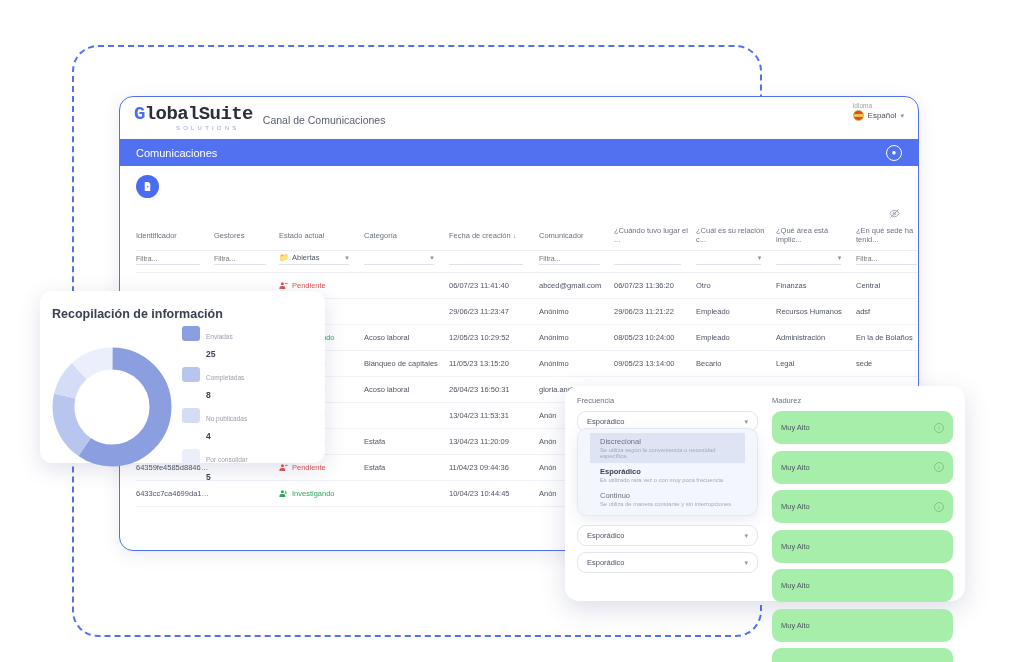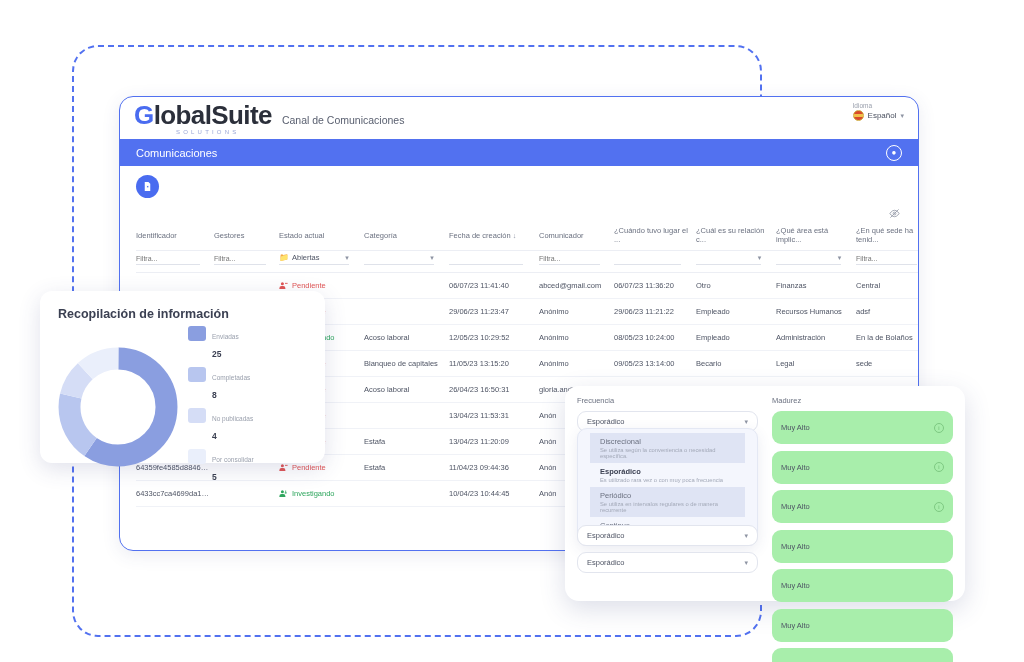--- a/index.html
+++ b/index.html
@@ -22,21 +22,21 @@
     background:#ffffff;border:1.5px solid #5271f0;border-radius:14px;
     box-sizing:border-box;overflow:hidden;z-index:2;
     box-shadow:0 4px 18px rgba(60,70,130,.10);
   }
   
   .brand-row{
     height:42px;display:flex;align-items:center;padding:0 14px;
     position:relative;
   }
   .brand-logo{display:flex;flex-direction:column;line-height:1;}
-  .brand-main{font-size:26px;font-weight:bold;letter-spacing:-.6px;color:#2b2f3a;}
+  .brand-main{font-size:19px;font-weight:bold;letter-spacing:-.6px;color:#2b2f3a;font-family:Liberation Mono, monospace;}
   .brand-main .g-accent{color:#4a6cf0;}
   .brand-sub{font-size:6px;letter-spacing:3.2px;color:#9aa6d6;margin-top:1px;margin-left:42px;}
   .brand-app{font-size:10.5px;color:#5a6070;margin-left:10px;margin-top:3px;}
   .lang-box{position:absolute;right:14px;top:5px;text-align:left;}
   .lang-label{font-size:6.5px;color:#9aa0ad;margin-bottom:1px;}
   .lang-pick{display:flex;align-items:center;gap:4px;font-size:8px;color:#4b5160;}
   .flag{width:9px;height:9px;border-radius:50%;
         background:linear-gradient(#d94a2b 0 30%,#f2c14a 30% 70%,#d94a2b 70% 100%);
         display:inline-block;border:.5px solid #cfa93e;}
   .caret{font-size:7px;color:#8e94a3;}
@@ -83,21 +83,21 @@
   .folder-ic{color:#6b7180;font-size:8px;margin-right:3px;}
   .sort-ic{font-size:7px;color:#8a90a0;}
   .st{display:flex;align-items:center;gap:4px;}
   .st.pend{color:#e05555;}
   .st.inv{color:#2fa65e;}
   .ident{color:#4a6cf0;font-size:7px;}
   
   #donut-card{
     position:absolute;left:40px;top:291px;width:285px;height:172px;
     background:#fff;border-radius:12px;z-index:5;
-    box-shadow:0 6px 22px rgba(60,70,130,.16);padding:12px 14px;box-sizing:border-box;
+    box-shadow:0 6px 22px rgba(60,70,130,.16);padding:12px 8px;box-sizing:border-box;
   }
   .donut-title{font-size:12.5px;font-weight:bold;color:#3b4052;margin:4px 0 0 4px;}
   .donut-body{display:flex;align-items:center;margin-top:4px;}
   .donut-legend{margin-left:6px;}
   .leg-item{display:flex;gap:6px;margin-bottom:5px;align-items:flex-start;}
   .leg-sw{width:18px;height:15px;border-radius:3px;flex:none;margin-top:1px;}
   .leg-txt{font-size:6.5px;color:#9aa0ad;line-height:1.25;}
   .leg-val{font-size:8.5px;font-weight:bold;color:#3b4052;}
   
   #float-panel{
@@ -476,24 +476,20 @@
     </div>
     <div class="fp-menu" id="fp-menu">
         <div class="fp-opt alt">
           <div class="fp-opt-t">Discrecional</div>
           <div class="fp-opt-d">Se utiliza según la conveniencia o necesidad específica.</div>
         </div>
         <div class="fp-opt sel">
           <div class="fp-opt-t">Esporádico</div>
           <div class="fp-opt-d">Es utilizado rara vez o con muy poca frecuencia</div>
         </div>
-        <div class="fp-opt alt">
-          <div class="fp-opt-t">Periódico</div>
-          <div class="fp-opt-d">Se utiliza en intervalos regulares o de manera recurrente</div>
-        </div>
         <div class="fp-opt">
           <div class="fp-opt-t">Continuo</div>
           <div class="fp-opt-d">Se utiliza de manera constante y sin interrupciones</div>
         </div>
       </div>
     <div class="fp-tail" id="fp-tail">
         <div class="fp-select">
           <span>Esporádico</span>
           <span class="caret">▾</span>
         </div>

